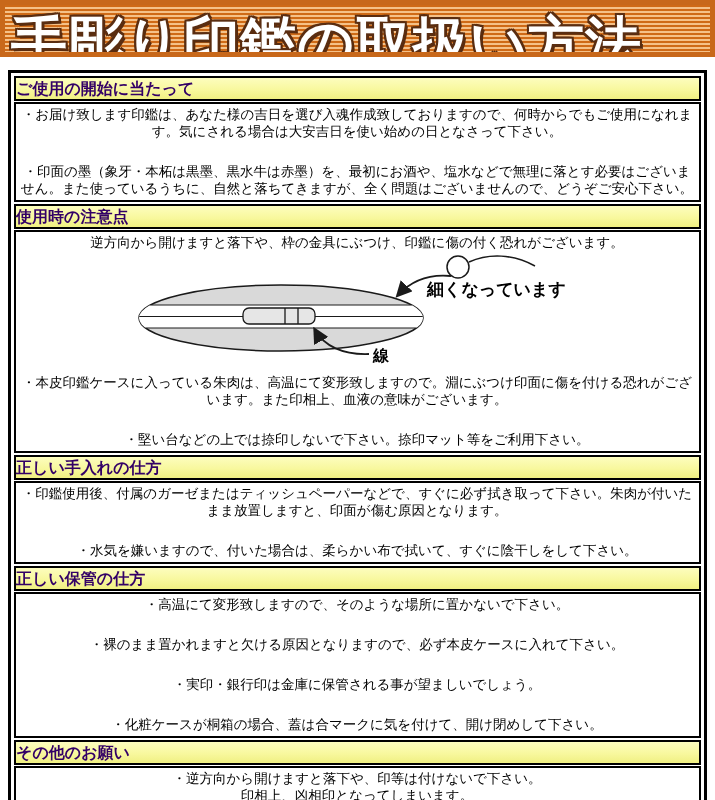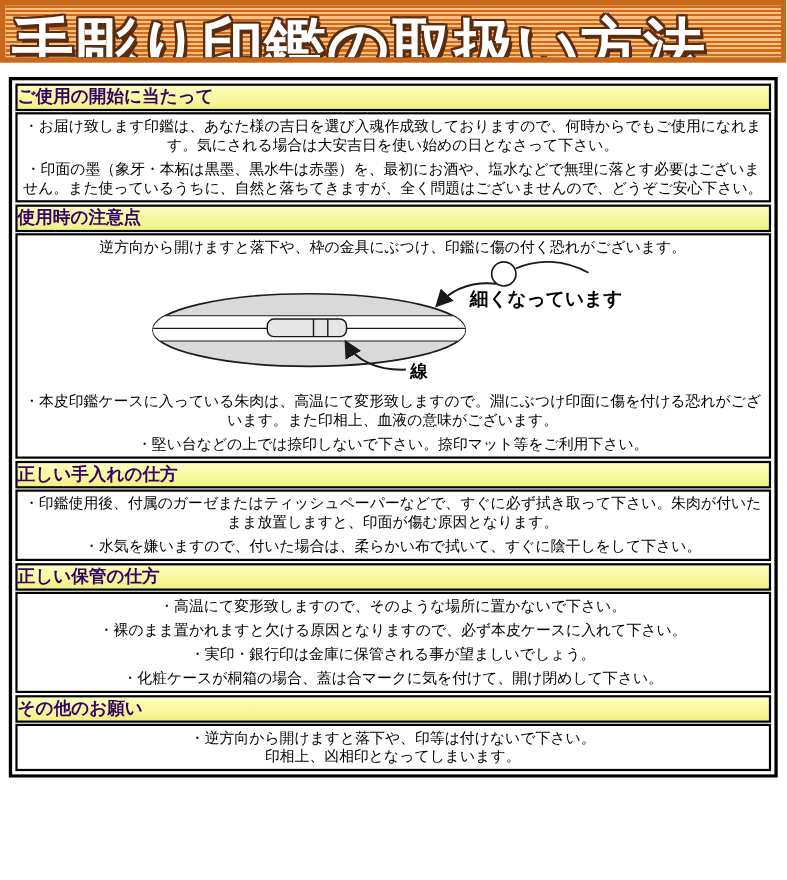--- a/index.html
+++ b/index.html
@@ -60,21 +60,21 @@
   .sec-body{
     box-sizing:border-box;
     border:2px solid #000;
     margin-top:1px;
     padding:2px 3px 3px 2px;
     font-size:13.5px;
     line-height:17px;
     text-align:center;
   }
   .para{margin:0;}
-  .gap-before{margin-top:5px;}
+  .gap-before{margin-top:23px;}
 
   
   .diagram-wrap{margin:2px 0 2px 8px;}
   .diag-label{font-weight:bold;}
 </style>
 </head>
 <body>
 
 <div class="banner">
   <span class="banner-title">手彫り印鑑の取扱い方法</span>

